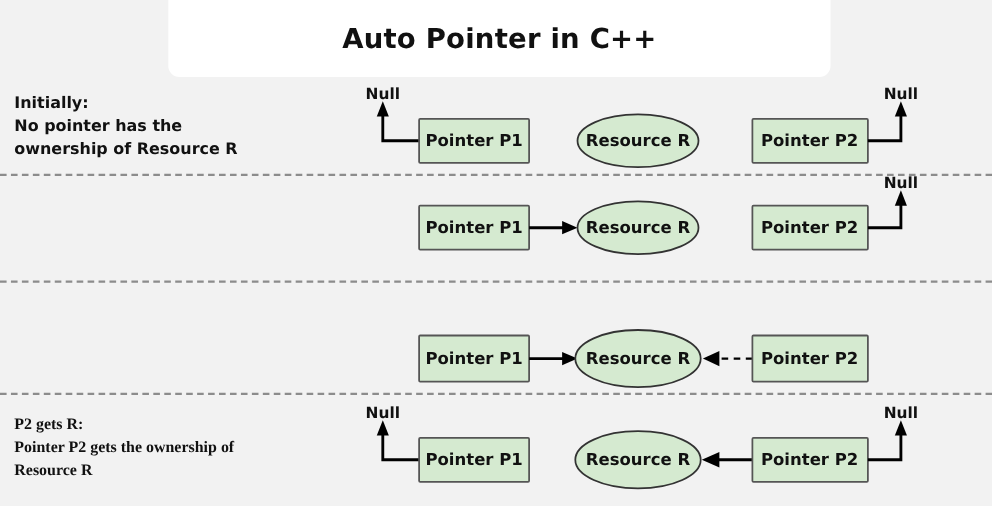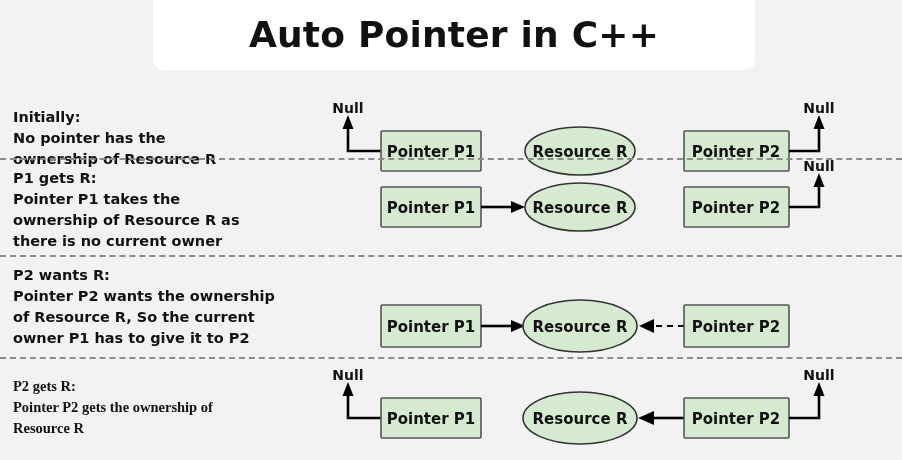--- a/index.html
+++ b/index.html
@@ -32,35 +32,35 @@
     height: 70px;
     background: #ffffff;
     border-bottom-left-radius: 10px;
     border-bottom-right-radius: 10px;
     display: flex;
     align-items: center;
     justify-content: center;
   }
   .title-text {
     font-family: "DejaVu Sans", sans-serif;
-    font-size: 36px;
+    font-size: 25px;
     font-weight: bold;
     color: #111111;
     letter-spacing: 0.2px;
     line-height: 1;
     white-space: nowrap;
   }
 
   
   .row {
     position: absolute;
     left: 0;
     width: 902px;
   }
-  .row-1 { top: 74px;  height: 84px; margin-top: 23px;  }
+  .row-1 { top: 74px;  height: 84px;  }
   .row-2 { top: 160px; height: 95px;  }
   .row-3 { top: 258px; height: 98px;  }
   .row-4 { top: 360px; height: 100px; }
 
   .divider {
     position: absolute;
     left: 0;
     width: 902px;
     height: 0;
     border-top: 2px dashed #8c8c8c;
@@ -184,24 +184,20 @@
           <path d="M488.5,32 L494,18 L499.5,32 Z" fill="#000"></path>
         </g>
         <text class="null-label" x="494" y="12">Null</text>
       </svg>
     </div>
   </div>
 
   <div class="divider div-1"></div>
 
   <div class="row row-2">
-    <div class="desc desc-2">P1 gets R:
-Pointer P1 takes the
-ownership of Resource R as
-there is no current owner</div>
 
     <div class="diagram">
       <svg width="577" height="95" viewBox="0 0 577 95" xmlns="http://www.w3.org/2000/svg">
 
         <g>
           <rect class="box-shape" x="56" y="27" width="100" height="40" rx="1"></rect>
           <text class="node-label" x="106" y="48">Pointer P1</text>
         </g>
 
         <g>
@@ -224,24 +220,20 @@
           <path d="M488.5,27 L494,13 L499.5,27 Z" fill="#000"></path>
         </g>
         <text class="null-label" x="494" y="7">Null</text>
       </svg>
     </div>
   </div>
 
   <div class="divider div-2"></div>
 
   <div class="row row-3">
-    <div class="desc desc-3">P2 wants R:
-Pointer P2 wants the ownership
-of Resource R, So the current
-owner P1 has to give it to P2</div>
 
     <div class="diagram">
       <svg width="577" height="98" viewBox="0 0 577 98" xmlns="http://www.w3.org/2000/svg">
         
         <g>
           <rect class="box-shape" x="56" y="47" width="100" height="42" rx="1"></rect>
           <text class="node-label" x="106" y="69">Pointer P1</text>
         </g>
 
         

